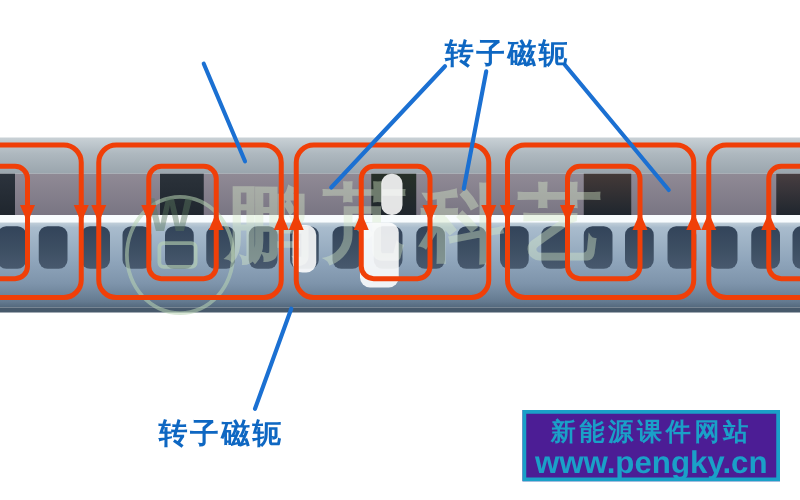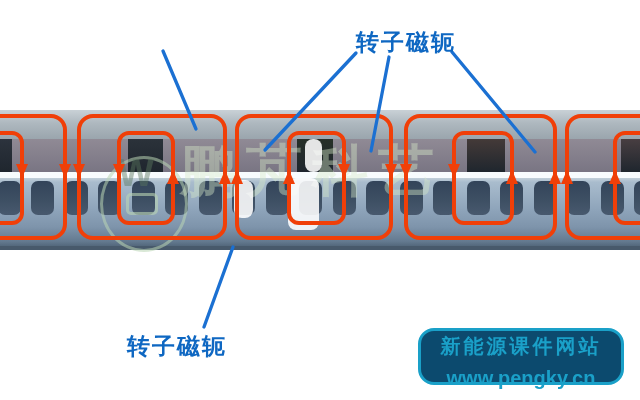--- a/index.html
+++ b/index.html
@@ -14,21 +14,21 @@
   #band-stator{
     box-sizing:border-box;
     background:linear-gradient(180deg,#c2d0da 0%,var(--stator-light) 6%,#8fa5bb 45%,#7e94ab 72%,#647a90 93%,var(--stator-dark) 100%);
     border-bottom:4px solid var(--stator-edge);
   }
   .spacer{position:absolute;z-index:2;}
   .slot{position:absolute;z-index:2;border-radius:7px;
     background:linear-gradient(180deg,#33445a 0%,var(--slot) 55%,#48596e 100%);}
   
   #watermark{position:absolute;left:0;top:0;width:640px;height:400px;z-index:3;pointer-events:none;}
-  .wm-text{position:absolute;left:180px;top:134px;font-size:56px;font-weight:bold;
+  .wm-text{position:absolute;left:180px;top:134px;font-size:68px;font-weight:bold;
     letter-spacing:10px;color:var(--watermark-green);white-space:nowrap;}
   .wm-circle{position:absolute;left:100px;top:156px;width:82px;height:90px;
     border:3px solid rgba(186,214,180,0.55);border-radius:50%;}
   .wm-w{position:absolute;left:118px;top:152px;font-size:38px;font-weight:bold;
     color:rgba(90,120,95,0.45);}
   .wm-pill{position:absolute;left:126px;top:193px;width:26px;height:16px;
     border:3px solid rgba(186,214,180,0.6);border-radius:5px;}
   .wm-blob{position:absolute;background:rgba(255,255,255,0.88);border-radius:8px;z-index:3;}
   
   #flux{position:absolute;left:0;top:0;width:640px;height:400px;z-index:4;pointer-events:none;}
@@ -39,24 +39,24 @@
   .arrow.down{border-left:6px solid transparent;border-right:6px solid transparent;
     border-top:14px solid var(--flux);}
   .arrow.up{border-left:6px solid transparent;border-right:6px solid transparent;
     border-bottom:14px solid var(--flux);}
   
   #pointers{position:absolute;left:0;top:0;z-index:6;pointer-events:none;}
   .label{position:absolute;z-index:6;color:var(--label-text);font-weight:bold;
     font-size:23px;letter-spacing:2px;white-space:nowrap;}
   
   .logo{position:absolute;left:418px;top:328px;width:200px;height:51px;z-index:6;
-    border:3px solid var(--logo);border-radius:16px;background:#0c4a6e;text-align:center;
+    border:3px solid var(--logo);border-radius:0;background:#4c1d95;text-align:center;
     color:var(--logo);font-weight:bold;line-height:1;}
   .logo-line1{font-size:20px;letter-spacing:3px;margin-top:5px;}
-  .logo-line2{font-size:20px;letter-spacing:0px;margin-top:12px;}
+  .logo-line2{font-size:25px;letter-spacing:0px;margin-top:2px;}
 </style>
 </head>
 <body>
 
 <div id="canvas">
   <div class="band" id="band-yoke" style="top: 110px; height: 29px;"></div>
   <div class="band" id="band-pole" style="top: 139px; height: 33px;"></div>
   <div class="band" id="band-gap" style="top: 172px; height: 6px;"></div>
   <div class="band" id="band-stator" style="top: 178px; height: 72px;"></div>
 

